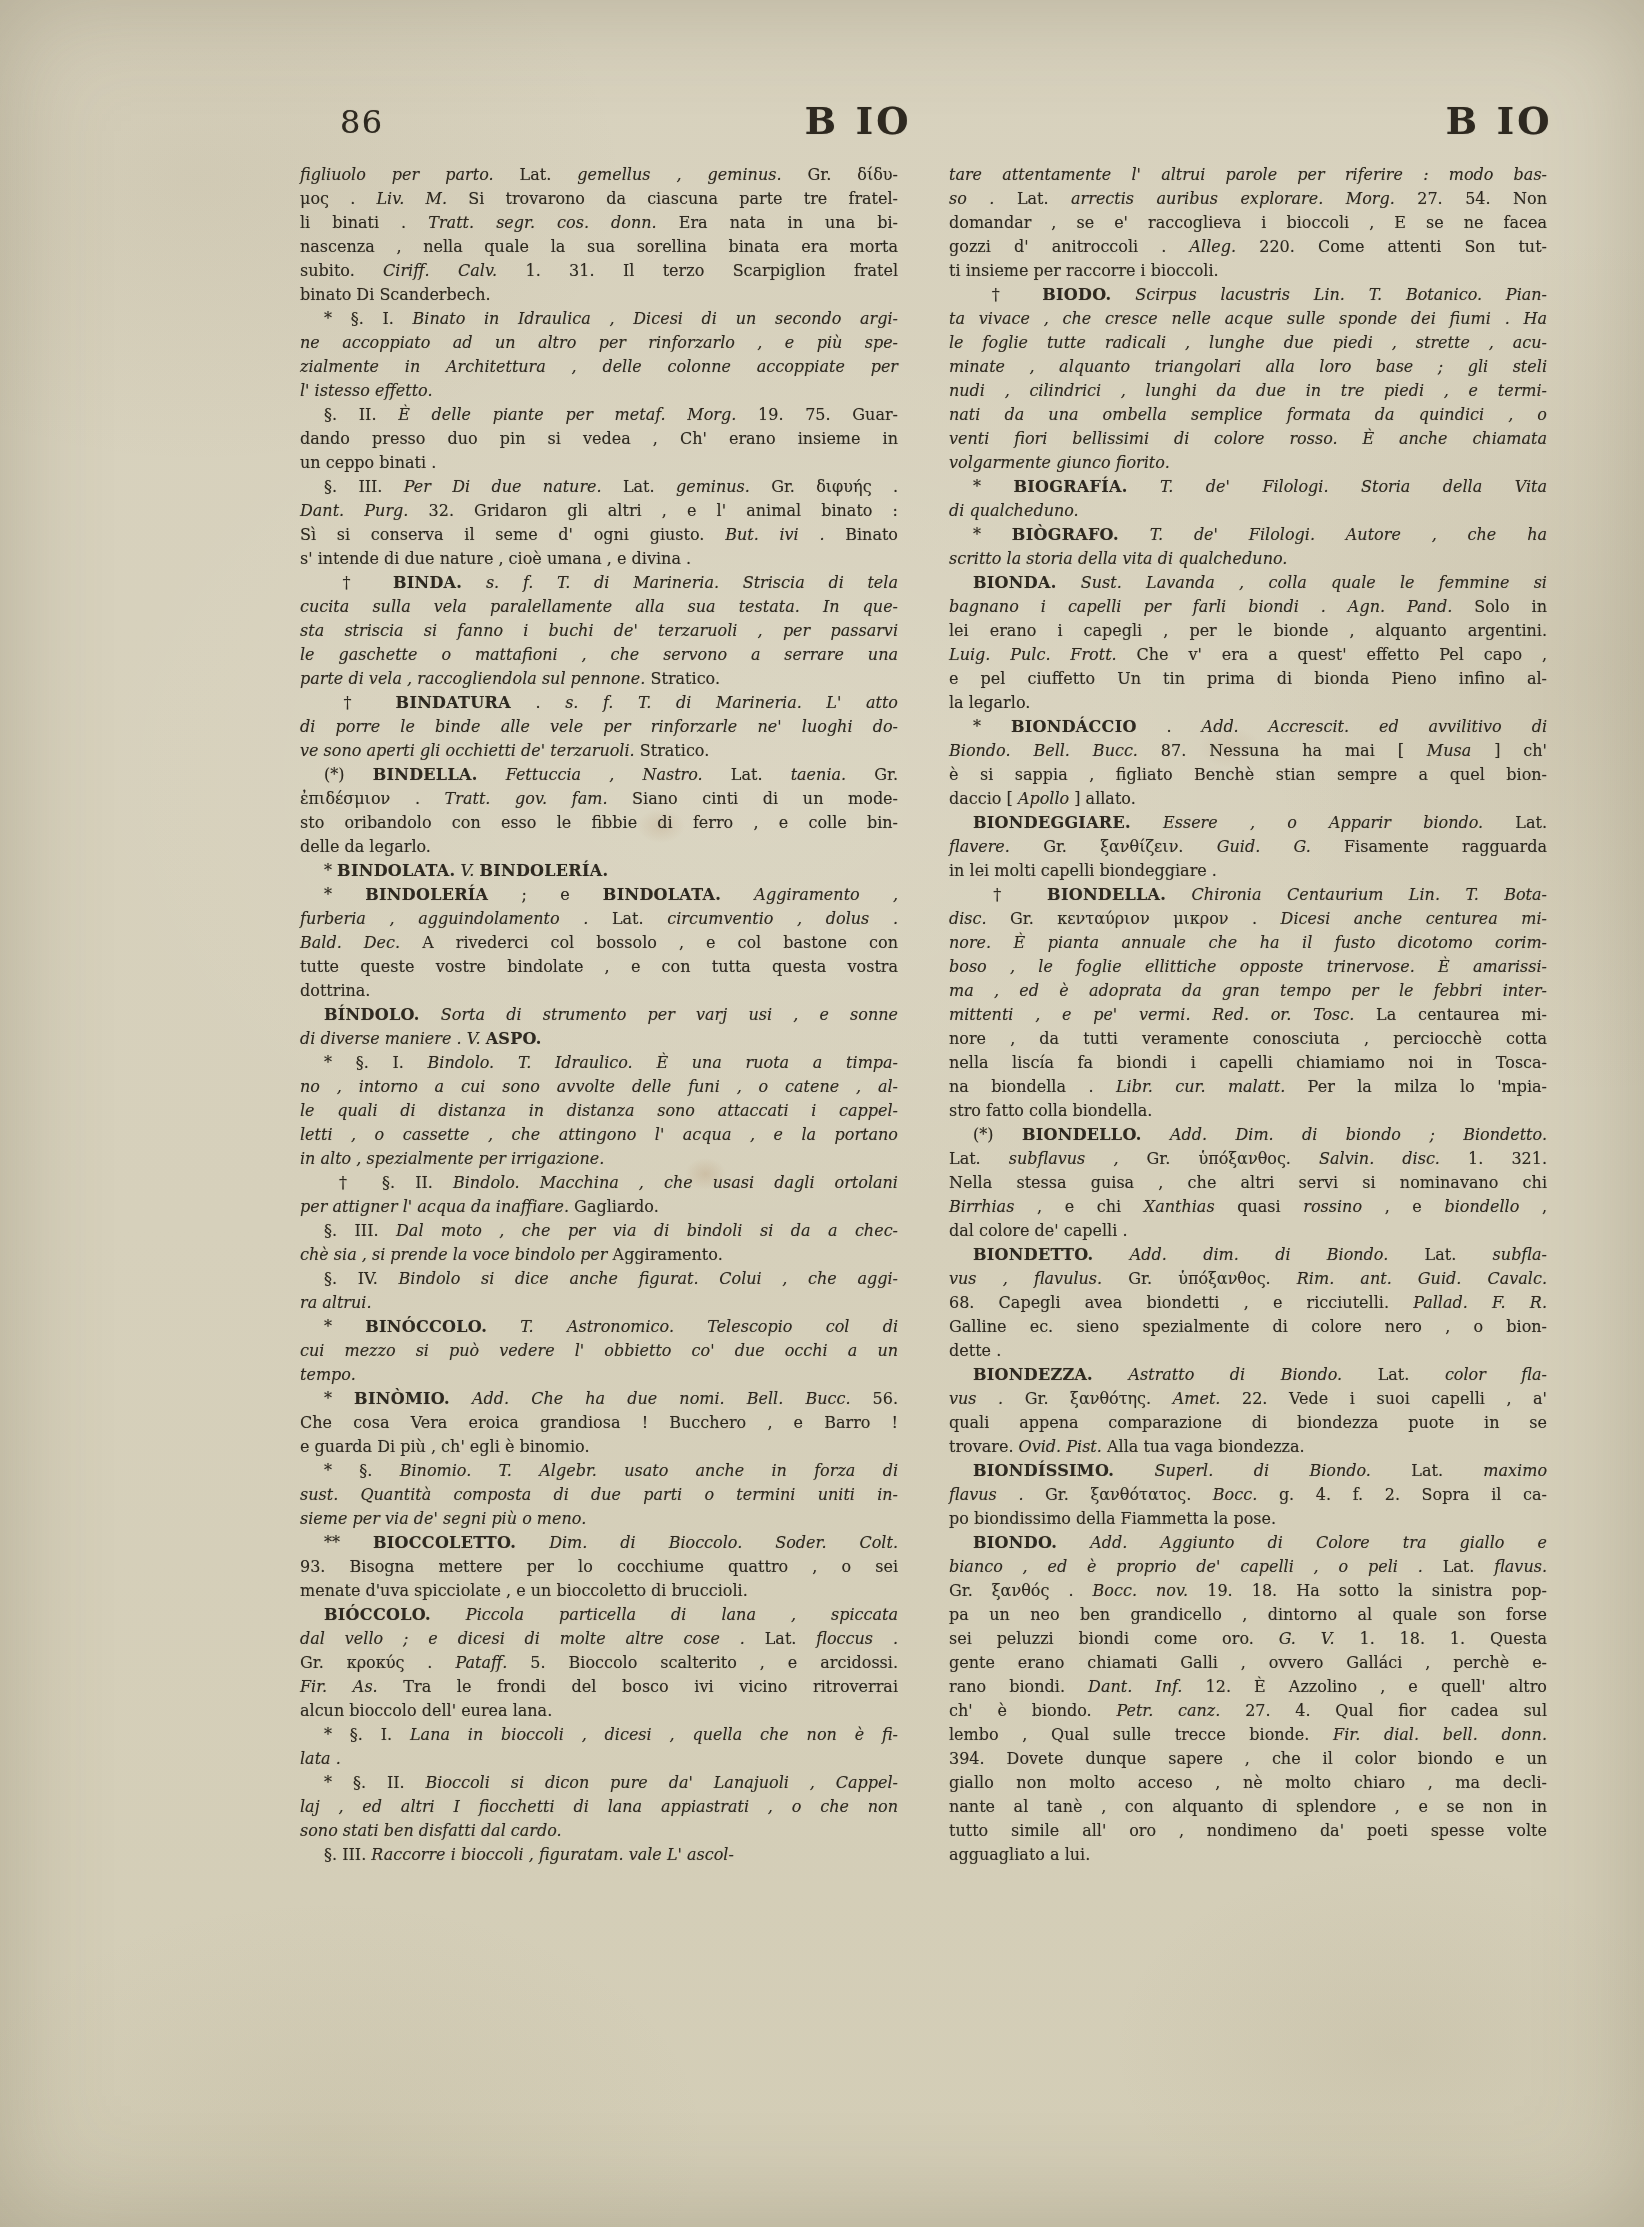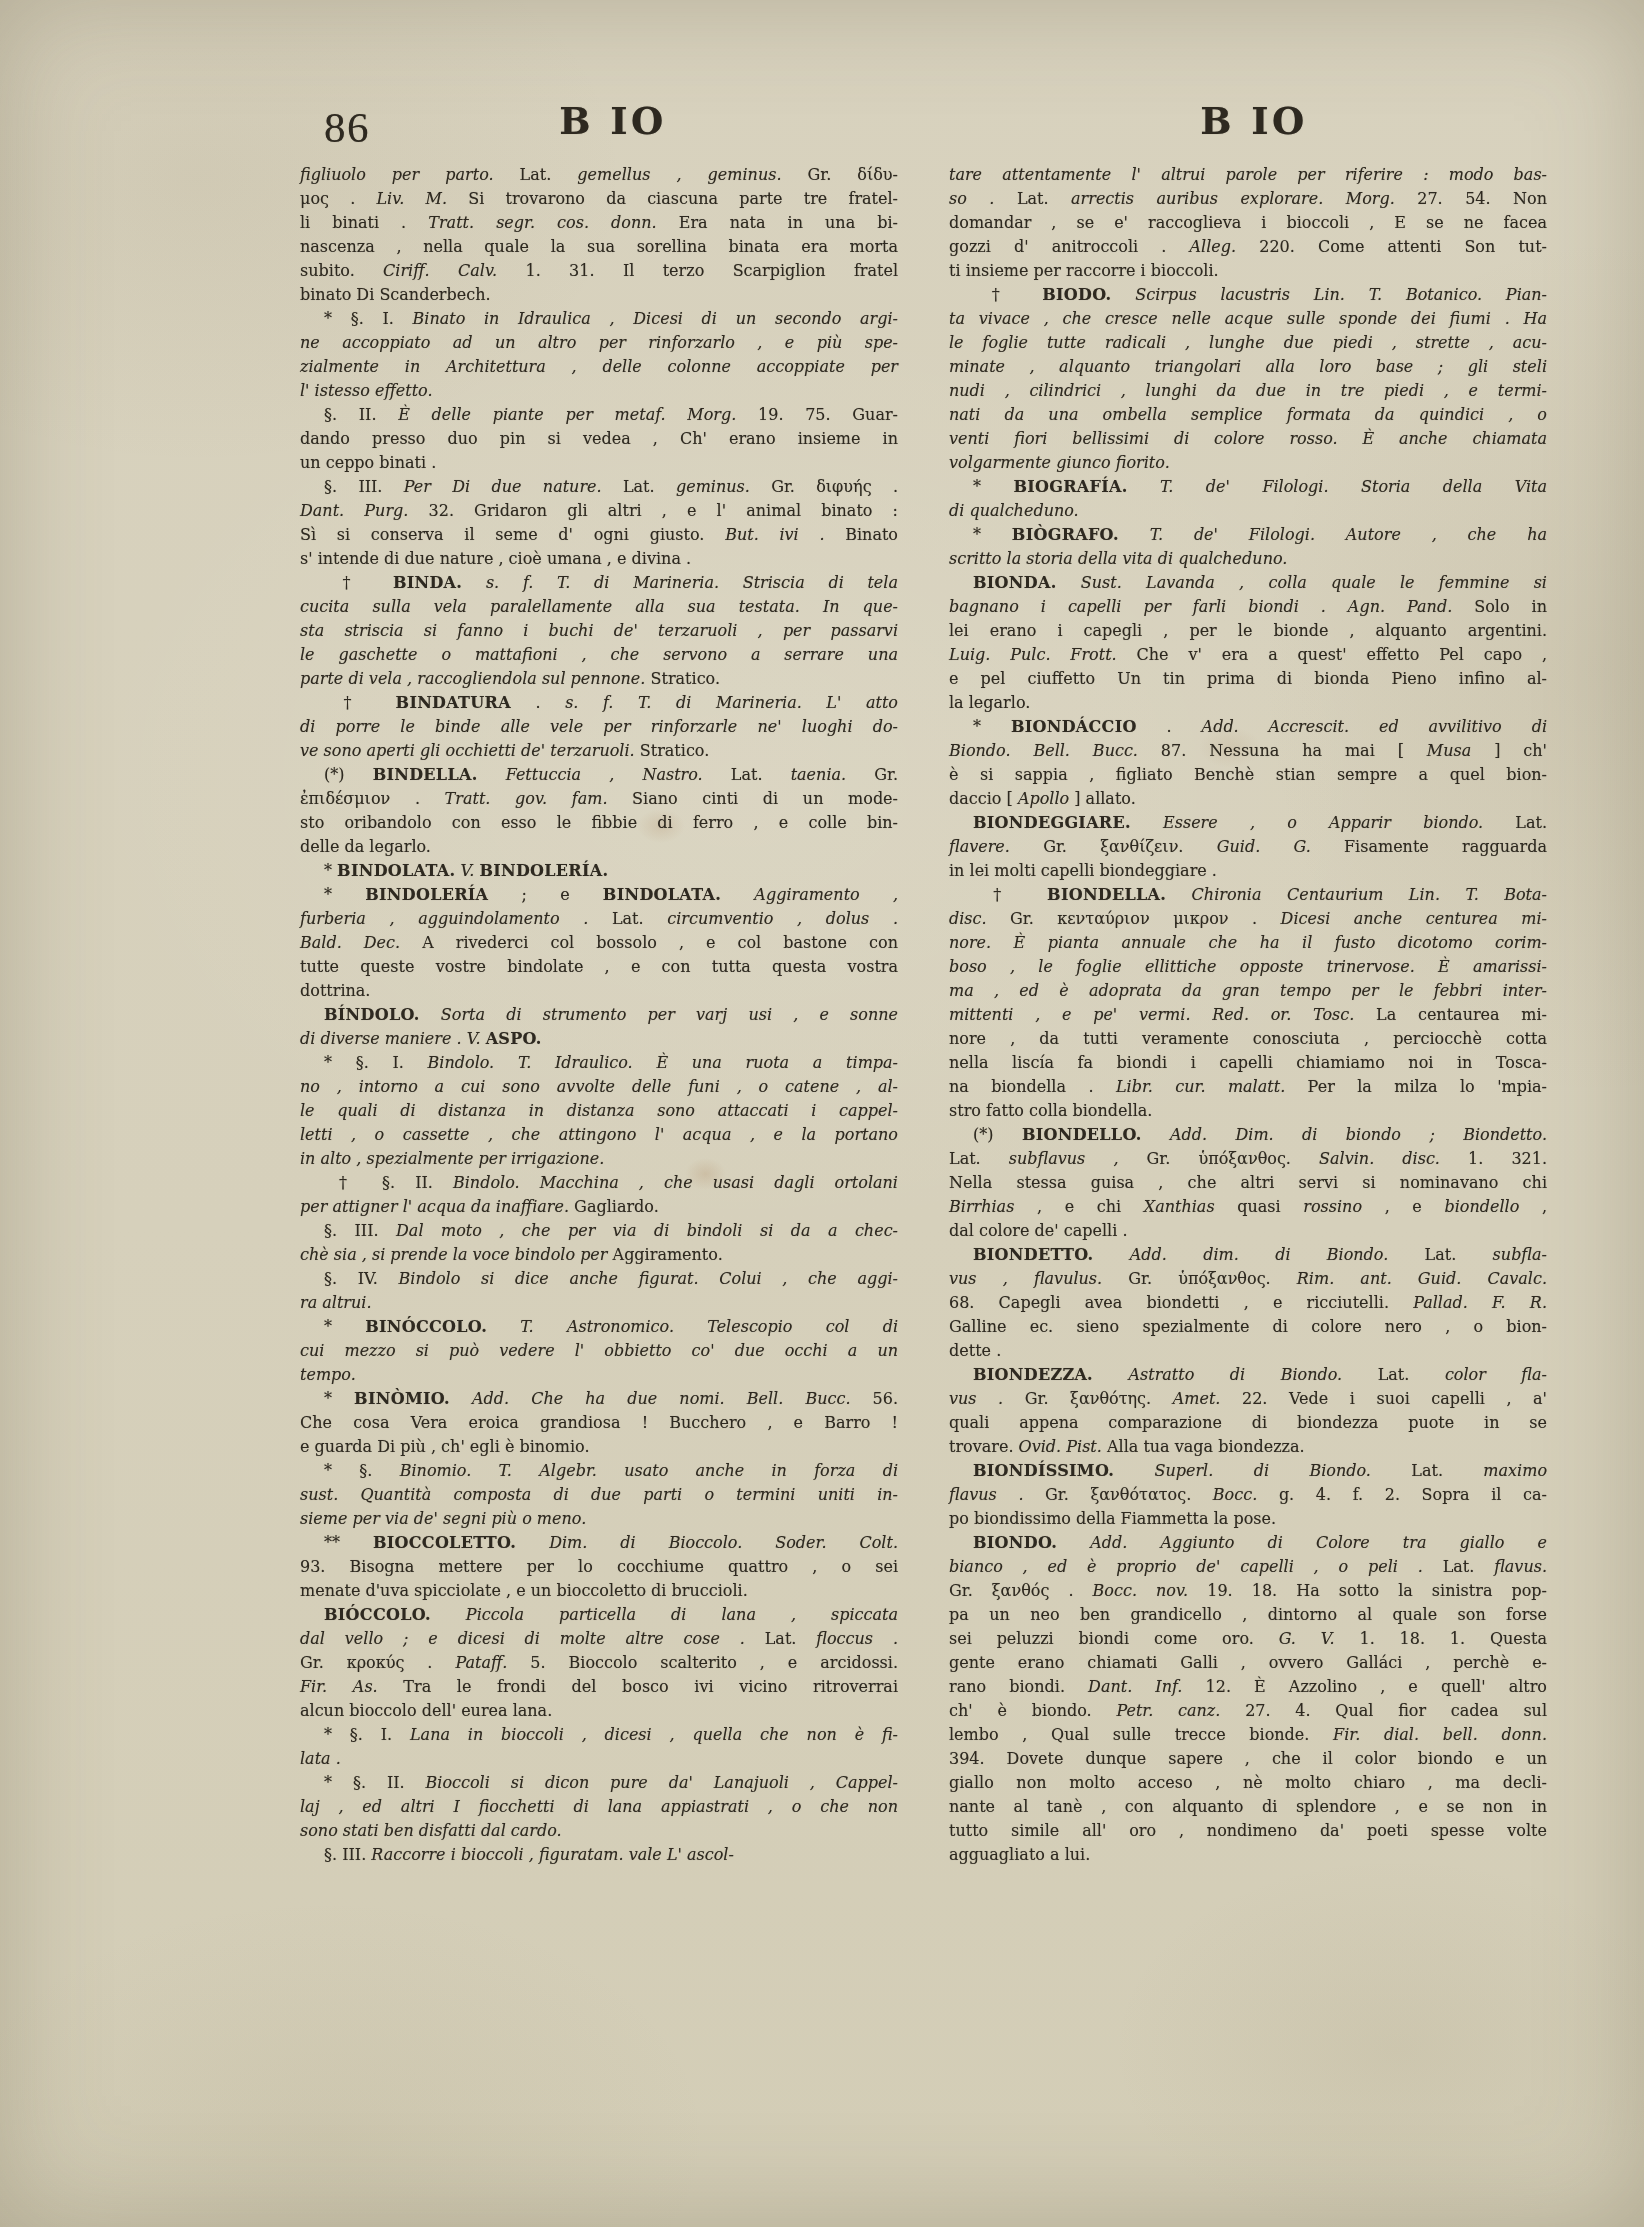--- a/index.html
+++ b/index.html
@@ -24,27 +24,26 @@
   }
   .stain { position:absolute; border-radius:50%; pointer-events:none; }
   .stain-1 { left:637px; top:809px; width:48px; height:34px;
     background:radial-gradient(closest-side, rgba(150,95,45,0.14), rgba(150,95,45,0)); }
   .stain-2 { left:685px; top:1158px; width:41px; height:32px;
     background:radial-gradient(closest-side, rgba(150,95,45,0.16), rgba(150,95,45,0)); }
   .stain-3 { left:1199px; top:727px; width:62px; height:41px;
     background:radial-gradient(closest-side, rgba(140,100,50,0.10), rgba(140,100,50,0)); }
 
   .pagenum {
-    position:absolute; left:324px; top:103px;
-    font-size:43px; letter-spacing:1.4px;
+    position:absolute; left:340px; top:103px;
+    font-size:32px; letter-spacing:1.4px;
     text-shadow:0 0 0.7px rgba(46,41,32,0.45);
-    font-family:Liberation Serif, serif;
   }
   .runhead {
-    position:absolute; top:99px; width:598px; text-align:center;
+    position:absolute; top:99px; width:598px; text-align:right;
     font-size:37px; font-weight:bold; letter-spacing:3.4px;
     text-shadow:0 0 0.7px rgba(46,41,32,0.5);
   }
   .runhead-left  { left:314px; }
   .runhead-right { left:955px; }
 
   .col {
     position:absolute; top:163px; width:598px;
     font-size:16px;
     text-shadow:0 0 0.7px rgba(46,41,32,0.38);

